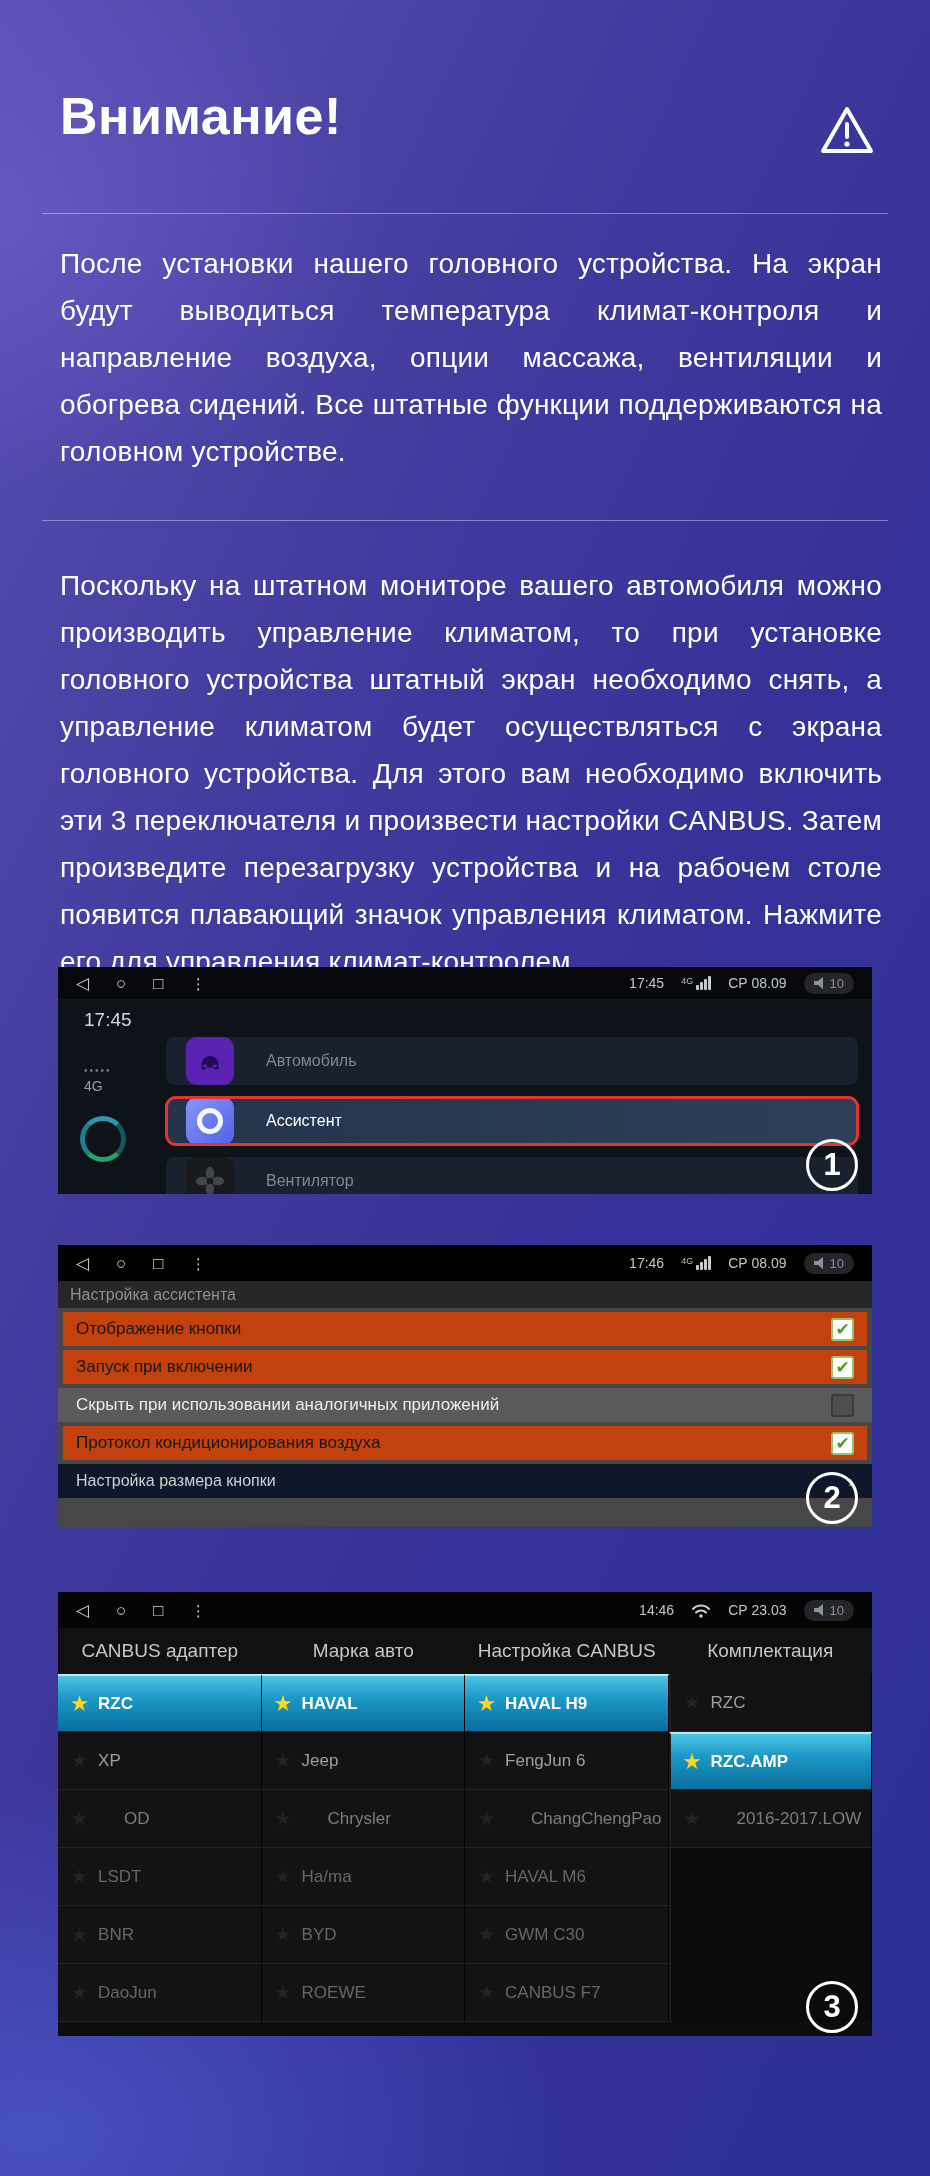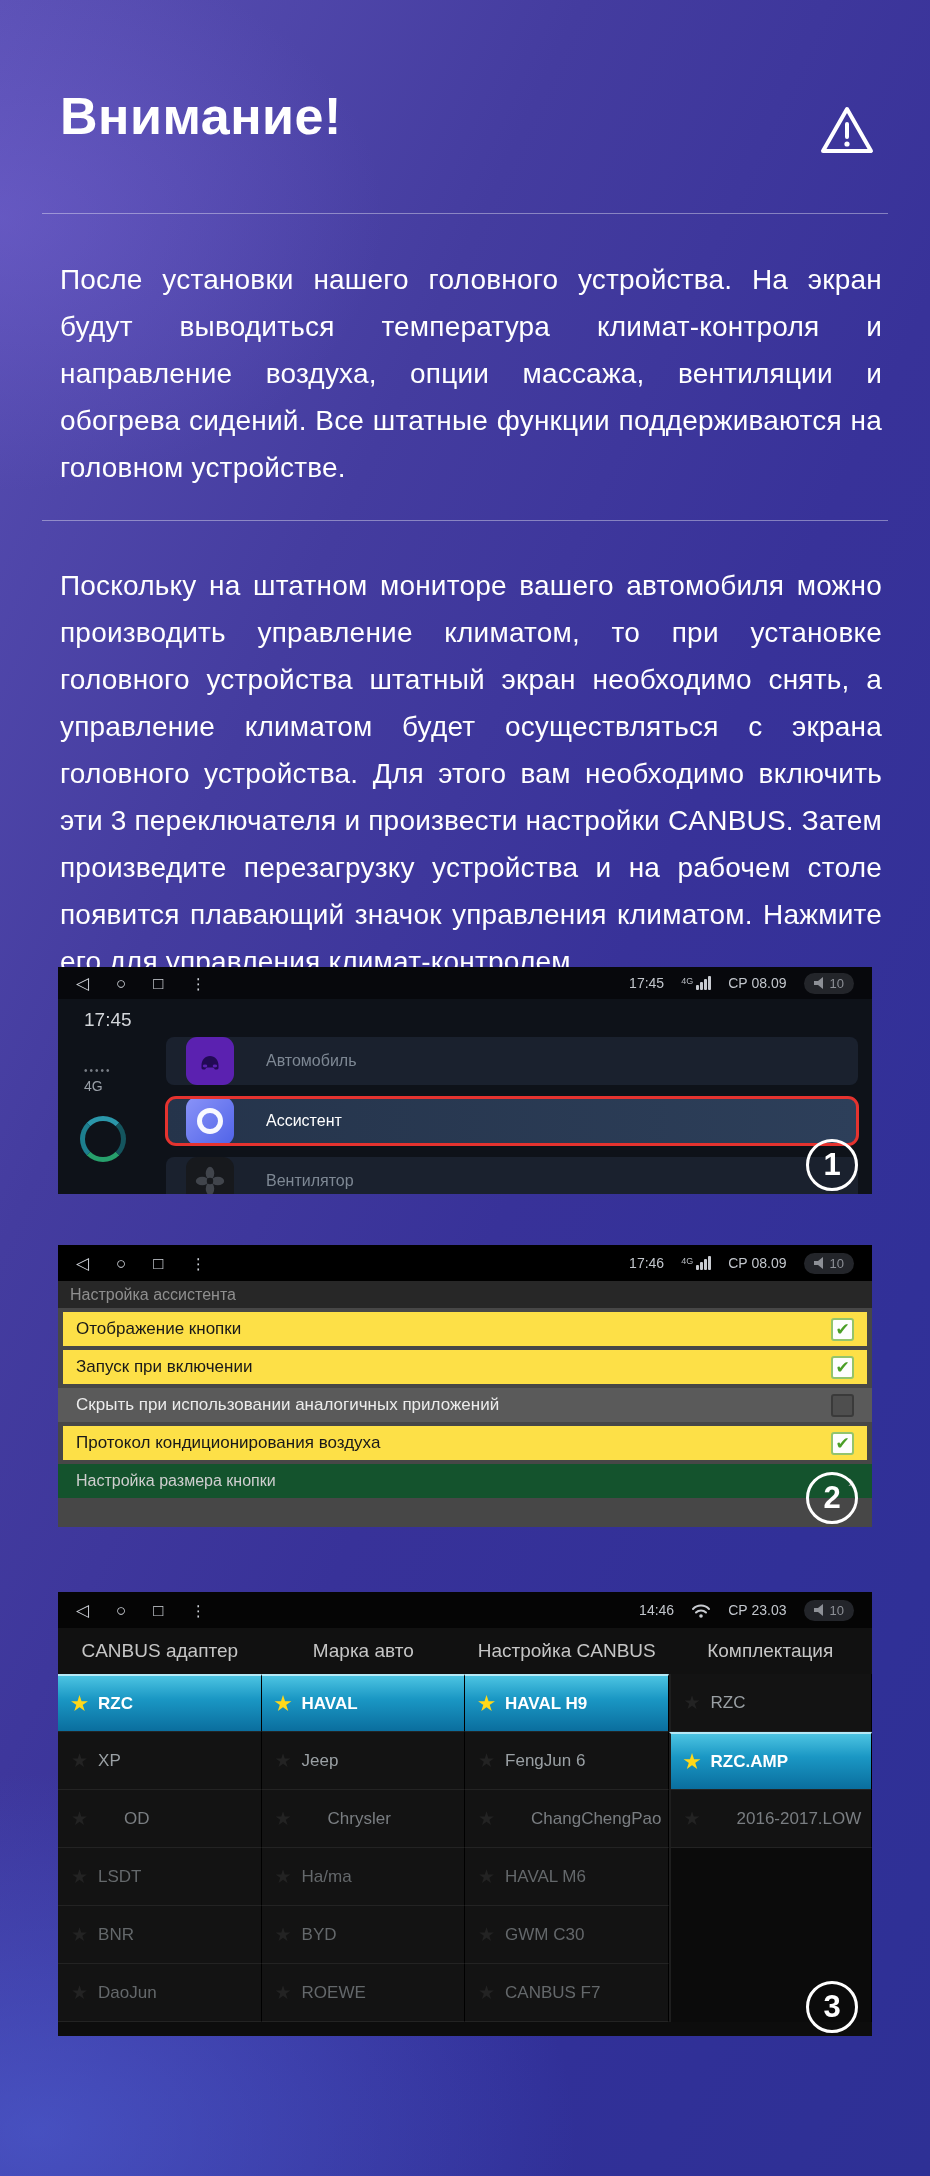--- a/index.html
+++ b/index.html
@@ -9,21 +9,21 @@
     background:
       radial-gradient(900px 600px at 4% 98%, rgba(85,110,230,0.50), rgba(85,110,230,0) 60%),
       radial-gradient(700px 500px at 0% 10%, rgba(130,110,225,0.35), rgba(130,110,225,0) 55%),
       linear-gradient(115deg, #5a50b4 0%, #443c9f 30%, #383299 55%, #313098 78%, #2e3095 100%);
   }
   .page-title { position:absolute; left:60px; top:86px; font-size:52px; font-weight:700; color:#ffffff; letter-spacing:0.5px; }
   .warn-icon { position:absolute; right:52px; top:102px; width:62px; height:58px; }
   .sep { position:absolute; left:42px; right:42px; height:1px; background:rgba(255,255,255,0.38); }
   .sep1 { top:213px; } .sep2 { top:520px; }
   .para { position:absolute; left:60px; width:822px; color:#ffffff; font-size:28px; line-height:47px; text-align:justify; letter-spacing:0.2px; }
-  .para1 { top:256px; } .para2 { top:562px; }
+  .para1 { top:240px; } .para2 { top:562px; }
 
   
   .shot { position:absolute; left:58px; width:814px; background:#0d0f14; overflow:hidden; }
   .navbar { display:flex; align-items:center; padding:0 18px; color:#c9ced6; }
   .nav-ic { margin-right:27px; font-size:17px; color:#cfd3d9; line-height:1; }
   .nav-ic.dots { font-size:15px; letter-spacing:0; margin-right:0; }
   .status-right { margin-left:auto; display:flex; align-items:center; gap:17px; font-size:14px; color:#c2c6cc; }
   .sig { display:flex; align-items:flex-end; gap:1px; }
   .sig-4g { font-size:9px; color:#b9bdc3; margin-right:2px; align-self:flex-start; }
   .bar { width:3px; background:#c8cbd0; display:inline-block; border-radius:1px; }
@@ -57,23 +57,23 @@
   .ic-video { background:#2b1768; }
   .ic-gallery { background:transparent; }
   .ic-mic { background:#cfd0d2; }
 
   
   .s2 { top:1245px; height:282px; }
   .s2 .navbar { height:36px; background:#000000; }
   .s2-header { height:40px; background:#272727; color:#8f8f8f; font-size:16px; line-height:27px; padding-left:12px; }
   .s2-list { position:absolute; top:63px; left:0; right:0; bottom:0; background:#474747; padding-top:4px; }
   .srow { height:34px; display:flex; align-items:center; padding:0 13px; font-size:17px; margin:0 5px 4px; }
-  .srow.light { background:#fde047; color:#191919; }
+  .srow.light { background:#c2410c; color:#191919; }
   .srow.dark { background:#5a5a5a; color:#ececec; margin:0 0 4px; padding:4px 18px; }
-  .srow.action { background:#14532d; color:#cfcfcf; margin:0 0 4px; padding:0 18px; font-size:16px; }
+  .srow.action { background:#0f172a; color:#cfcfcf; margin:0 0 4px; padding:0 18px; font-size:16px; }
   .cb { margin-left:auto; width:23px; height:23px; border-radius:3px; text-align:center; }
   .cb.on { background:#fdfdfd; border:2px solid #93c46c; color:#4a9e26; font-size:17px; line-height:19px; }
   .cb.off { background:#4e4e4e; border:2px solid #3a3a3a; }
   .chev { margin-left:auto; color:#9c9c9c; font-size:19px; }
 
   
   .s3 { top:1592px; height:444px; background:#0c0c0c; }
   .s3 .navbar { height:36px; background:#050505; }
   .s3-header { position:absolute; top:36px; left:0; right:0; height:46px; background:#111111;
                display:grid; grid-template-columns:repeat(4,1fr); align-items:center; text-align:center;

